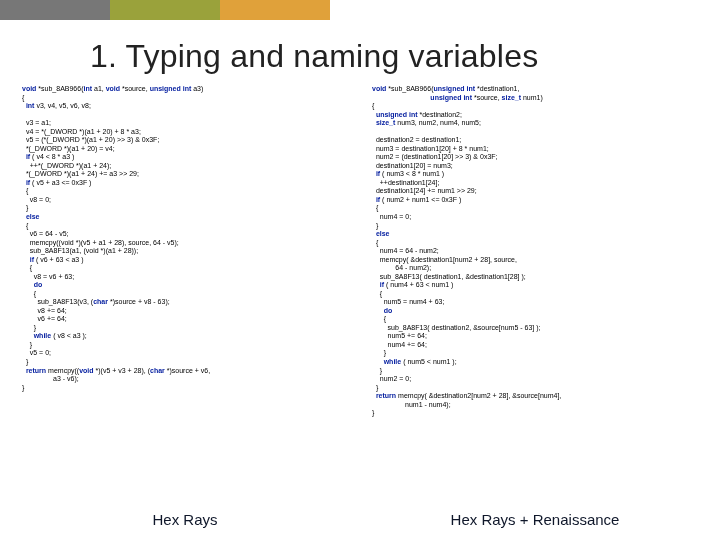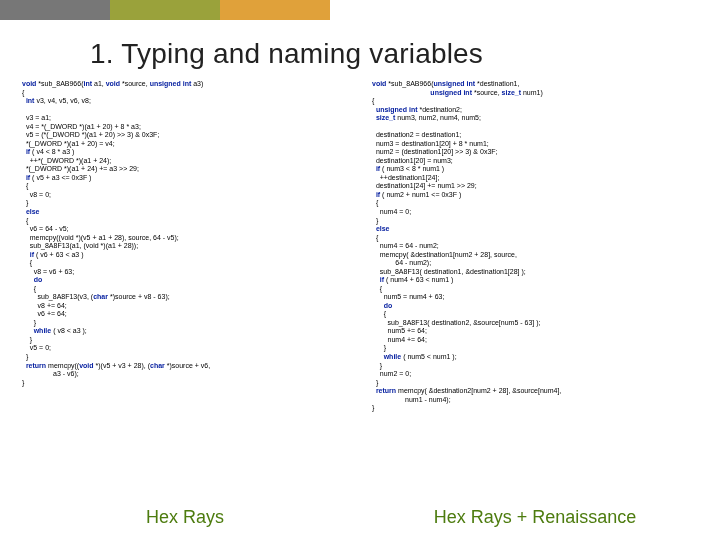--- a/index.html
+++ b/index.html
@@ -15,21 +15,21 @@
     width: 100%;
     height: 20px;
     display: flex;
   }
   .tb-seg { height: 20px; }
   .tb-grey  { background: #777; width: 110px; }
   .tb-olive { background: #9aa23b; width: 110px; }
   .tb-orange{ background: #e0a13a; width: 110px; }
   .tb-rest  { background: #fff; flex: 1; }
   .title {
-    font-size: 28px;
+    font-size: 32px;
     font-weight: 400;
     color: #222;
     padding: 18px 0 10px 90px;
     letter-spacing: 0.2px;
   }
   .cols {
     display: flex;
     gap: 24px;
     padding: 0 22px 0 22px;
   }
@@ -46,22 +46,22 @@
     display: flex;
     position: absolute;
     bottom: 12px;
     left: 0;
     width: 100%;
     padding: 0 40px 0 40px;
   }
   .caption {
     flex: 1;
     text-align: center;
-    font-size: 18px;
-    color: #4d7c0f;
+    font-size: 15px;
+    color: #0f172a;
   }
   .caption.right { padding-left: 60px; }
 </style>
 </head>
 <body>
 
 <div class="topbar">
   <div class="tb-seg tb-grey"></div>
   <div class="tb-seg tb-olive"></div>
   <div class="tb-seg tb-orange"></div>

